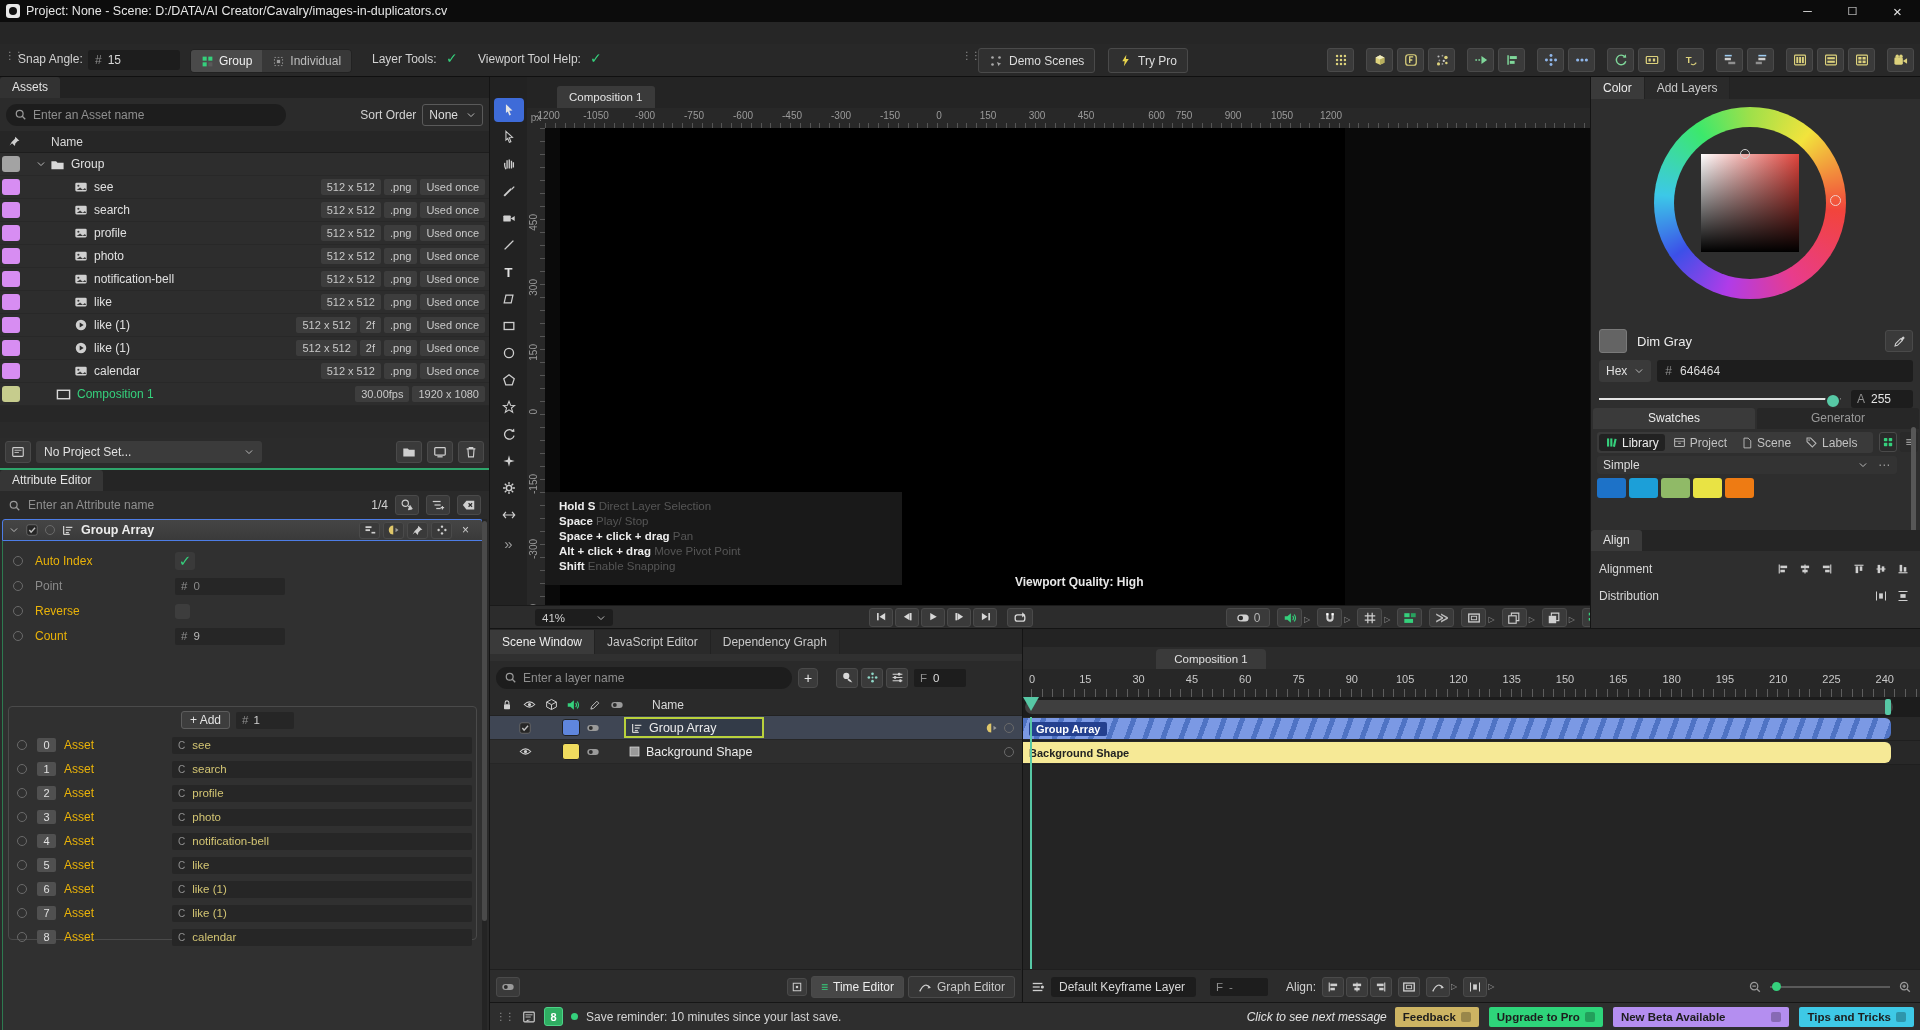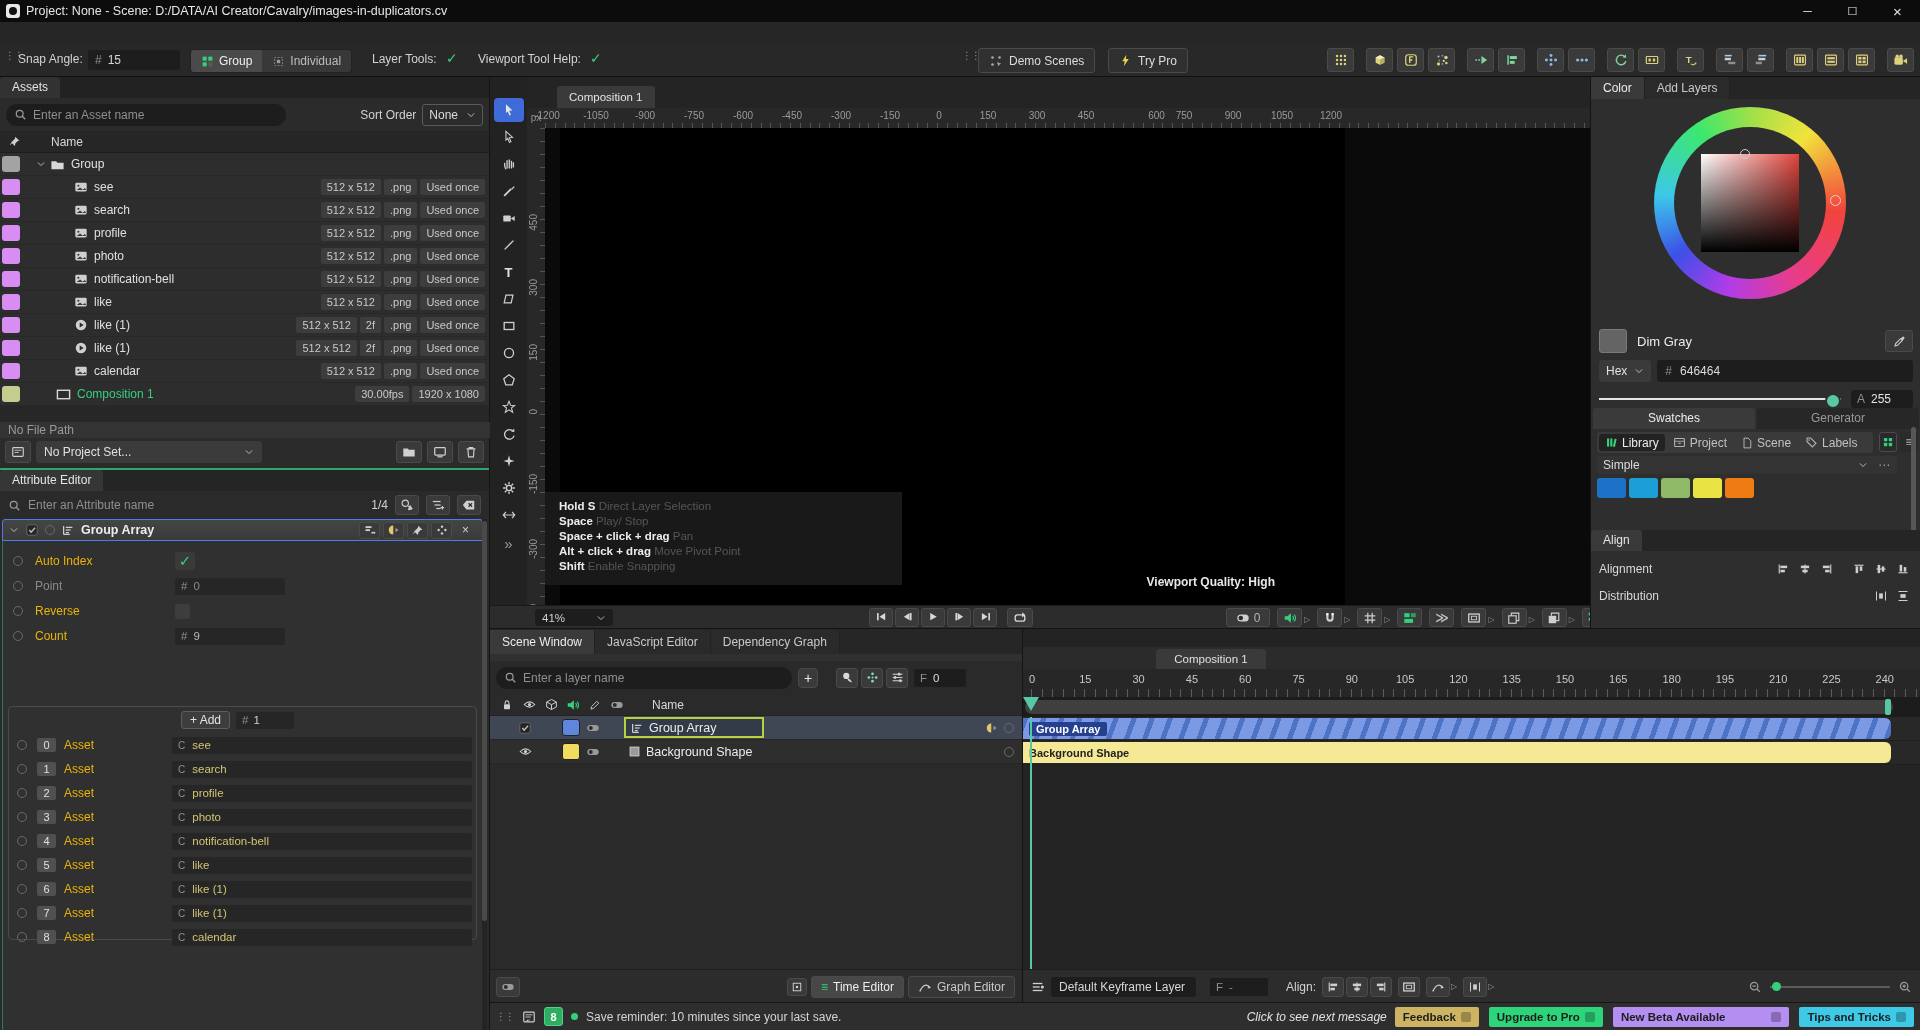--- a/index.html
+++ b/index.html
@@ -512,21 +512,20 @@
             </svg>
           </span>
           <span class="aname" style="color: rgb(53, 208, 124);">Composition 1</span>
           <span class="achips">
             <span class="chip">30.00fps</span>
             <span class="chip">1920 x 1080</span>
           </span>
         </div>
       </div>
 
-    <div class="ab fx" style="left:0;top:345px;width:489px;height:16px;background:#333;padding-left:8px;color:#9a9a9a;">No File Path</div>
     <div class="ab fx" style="left:0;top:361px;width:489px;height:28px;background:#2b2b2b;padding:0 5px;box-sizing:border-box;gap:5px;">
       <span class="btn" style="width:26px;height:22px;">
           <span class="icon">
             <svg width="14" height="14" viewBox="0 0 16 16">
               <rect x="2" y="3" width="12" height="10" rx="1" fill="none" stroke="#cfcfcf" stroke-width="1.3"></rect>
               <line x1="4" y1="6" x2="12" y2="6" stroke="#cfcfcf"></line>
               <line x1="4" y1="8.5" x2="9" y2="8.5" stroke="#cfcfcf"></line>
             </svg>
           </span>
         </span>
@@ -923,21 +922,21 @@
       <div class="ab" style="left:15px;top:-60px;width:785px;height:640px;background:#000;"></div>
       <div class="ab" style="left:0;top:364px;width:357px;height:93px;background:#191919;">
         <div id="hints" style="padding:7px 0 0 14px;font-size:11.5px;line-height:15px;">
             <div><span style="color: rgb(237, 237, 237); font-weight: bold;">Hold S </span><span style="color: rgb(86, 86, 86);">Direct Layer Selection</span></div>
             <div><span style="color: rgb(237, 237, 237); font-weight: bold;">Space </span><span style="color: rgb(86, 86, 86);">Play/ Stop</span></div>
             <div><span style="color: rgb(237, 237, 237); font-weight: bold;">Space + click + drag </span><span style="color: rgb(86, 86, 86);">Pan</span></div>
             <div><span style="color: rgb(237, 237, 237); font-weight: bold;">Alt + click + drag </span><span style="color: rgb(86, 86, 86);">Move Pivot Point</span></div>
             <div><span style="color: rgb(237, 237, 237); font-weight: bold;">Shift </span><span style="color: rgb(86, 86, 86);">Enable Snapping</span></div>
           </div>
       </div>
-      <div class="ab" style="left:470px;top:447px;width:260px;text-align:right;color:#e8e8e8;font-weight:bold;font-size:12px;">Viewport Quality: High</div>
+      <div class="ab" style="left:470px;top:447px;width:260px;text-align:left;color:#e8e8e8;font-weight:bold;font-size:12px;">Viewport Quality: High</div>
     </div>
 
     <div class="ab" style="left:0;top:528px;width:1100px;height:23px;background:#2c2c2c;border-top:1px solid #1a1a1a;box-sizing:border-box;">
       <span class="ab well" style="left:45px;top:3px;width:78px;height:17px;padding:0 7px;font-size:11.5px;color:#d0d0d0;">
         <span>41%</span>
         <span class="icon" style="margin-left:auto;">
             <svg width="10" height="10" viewBox="0 0 16 16">
               <path d="M3 5.5 L8 10.5 L13 5.5" fill="none" stroke="#b8b8b8" stroke-width="1.6"></path>
             </svg>
           </span>

